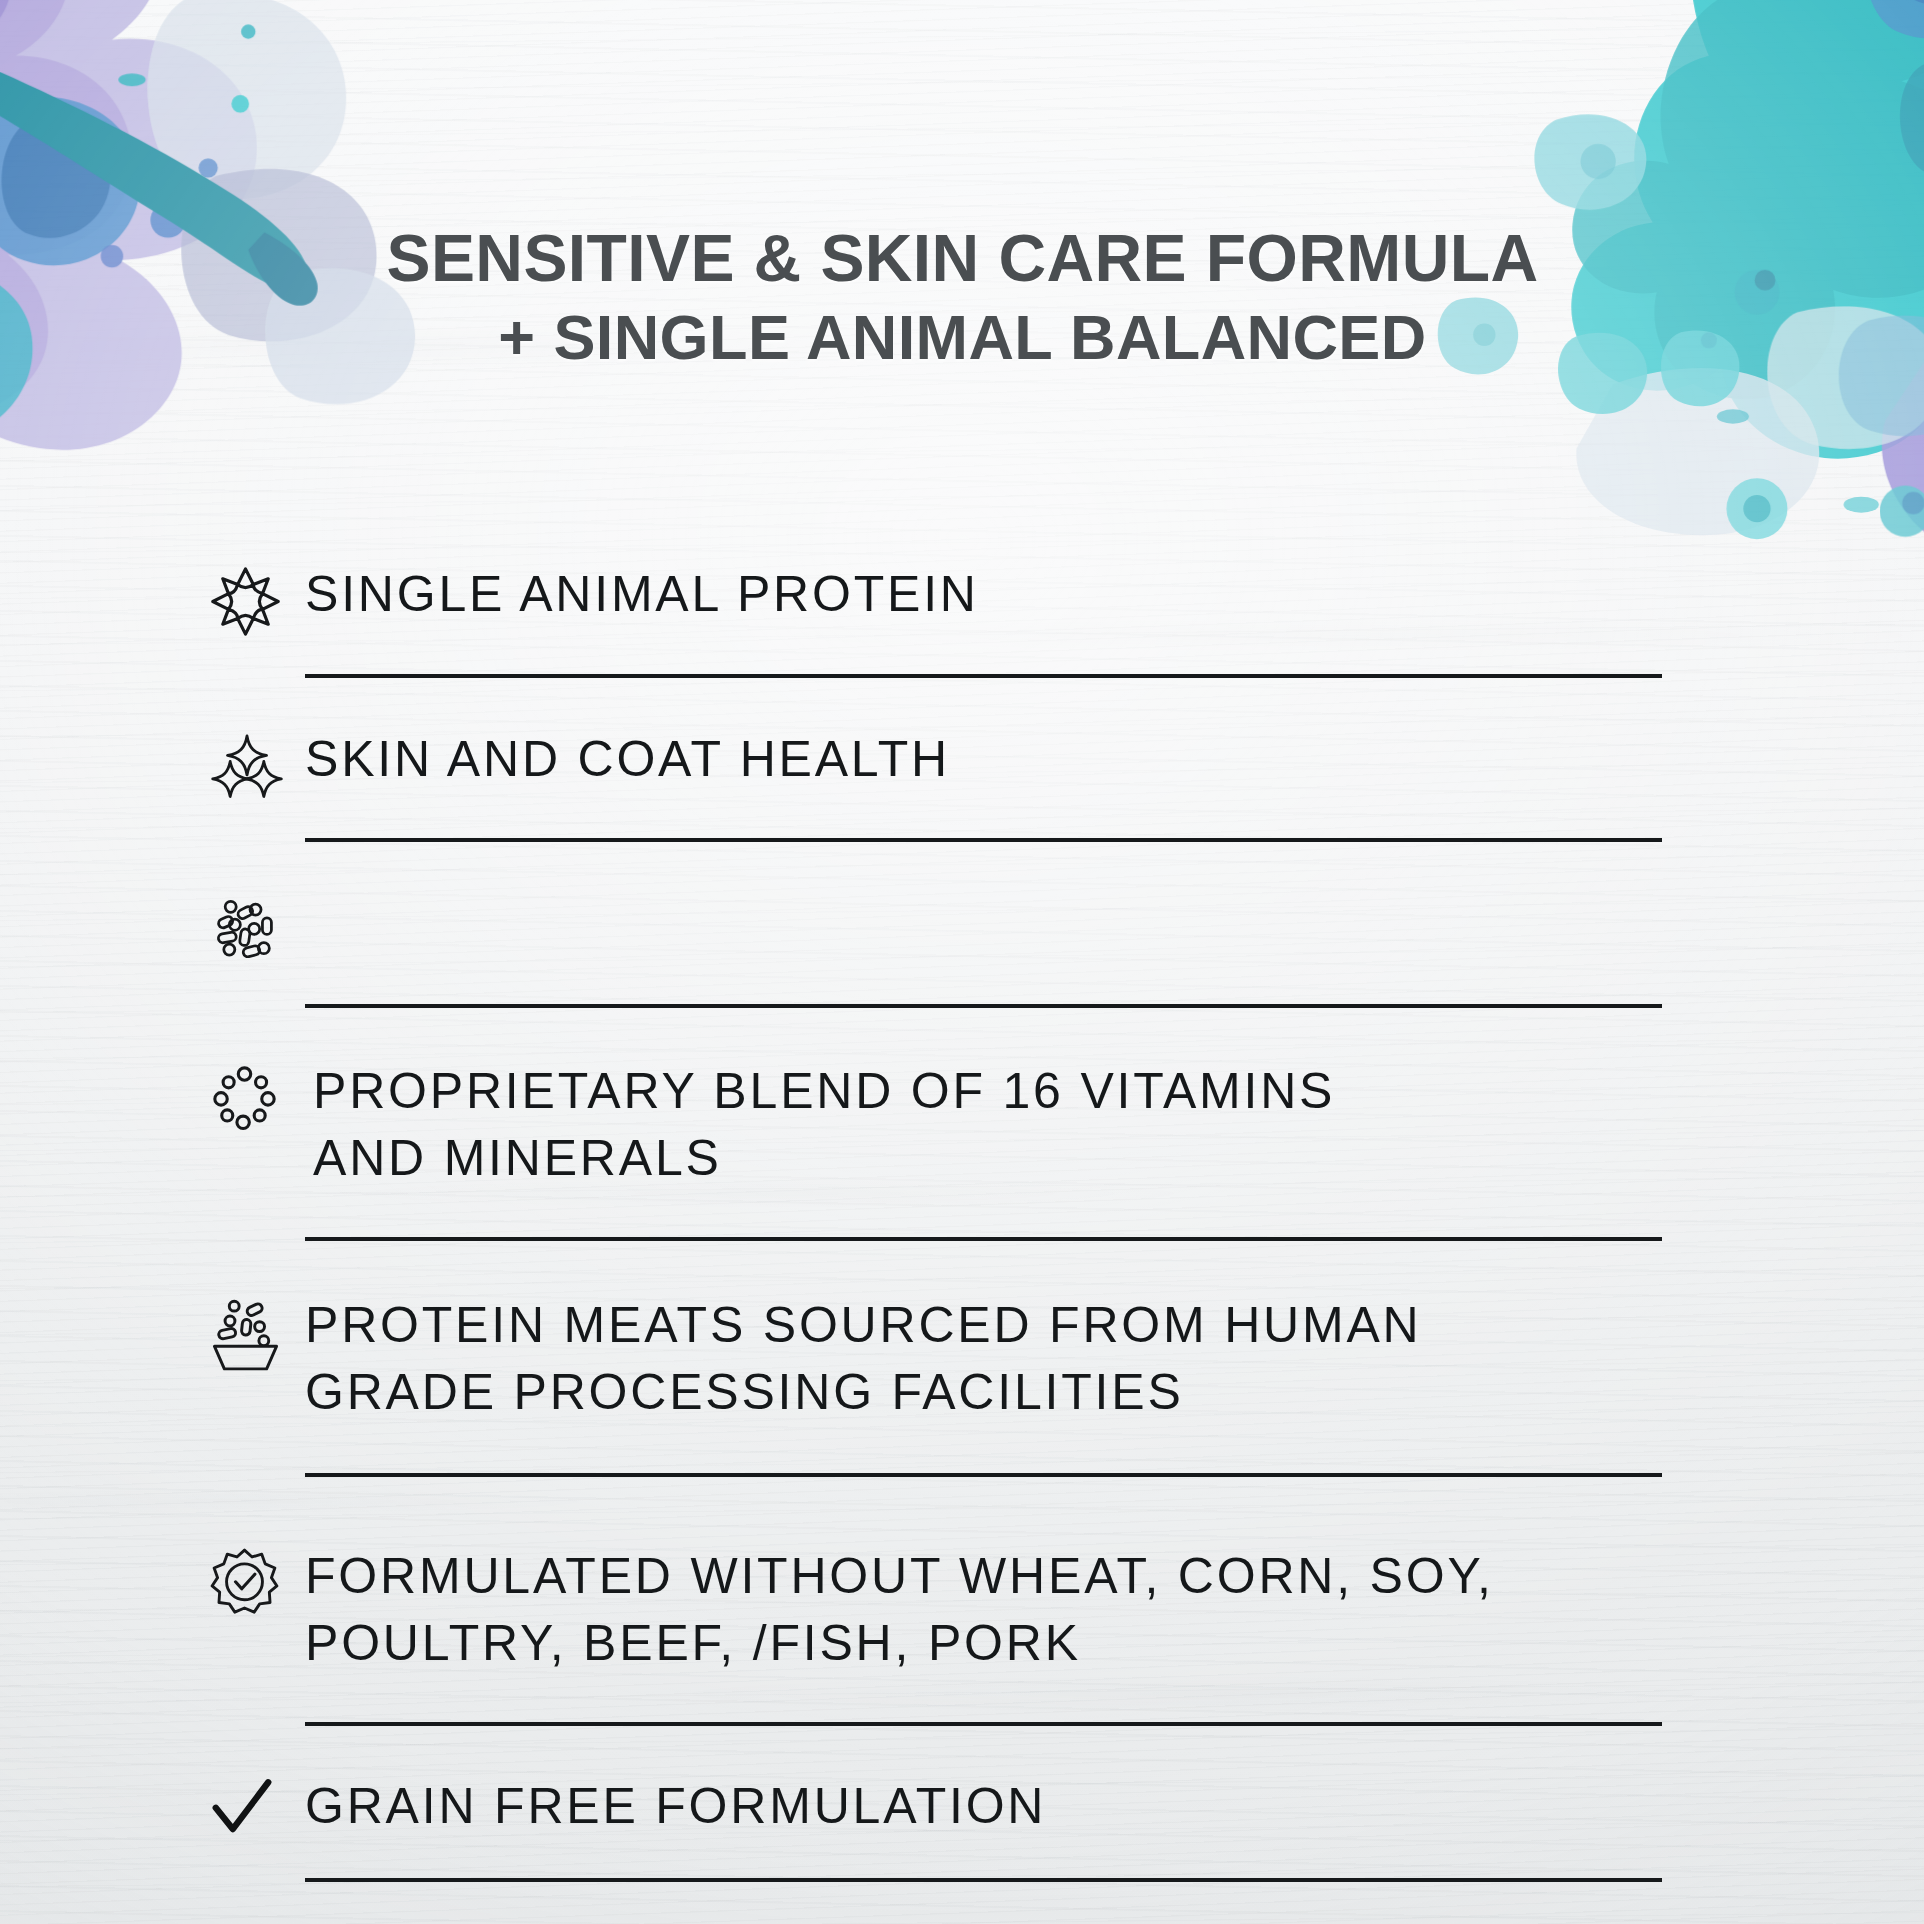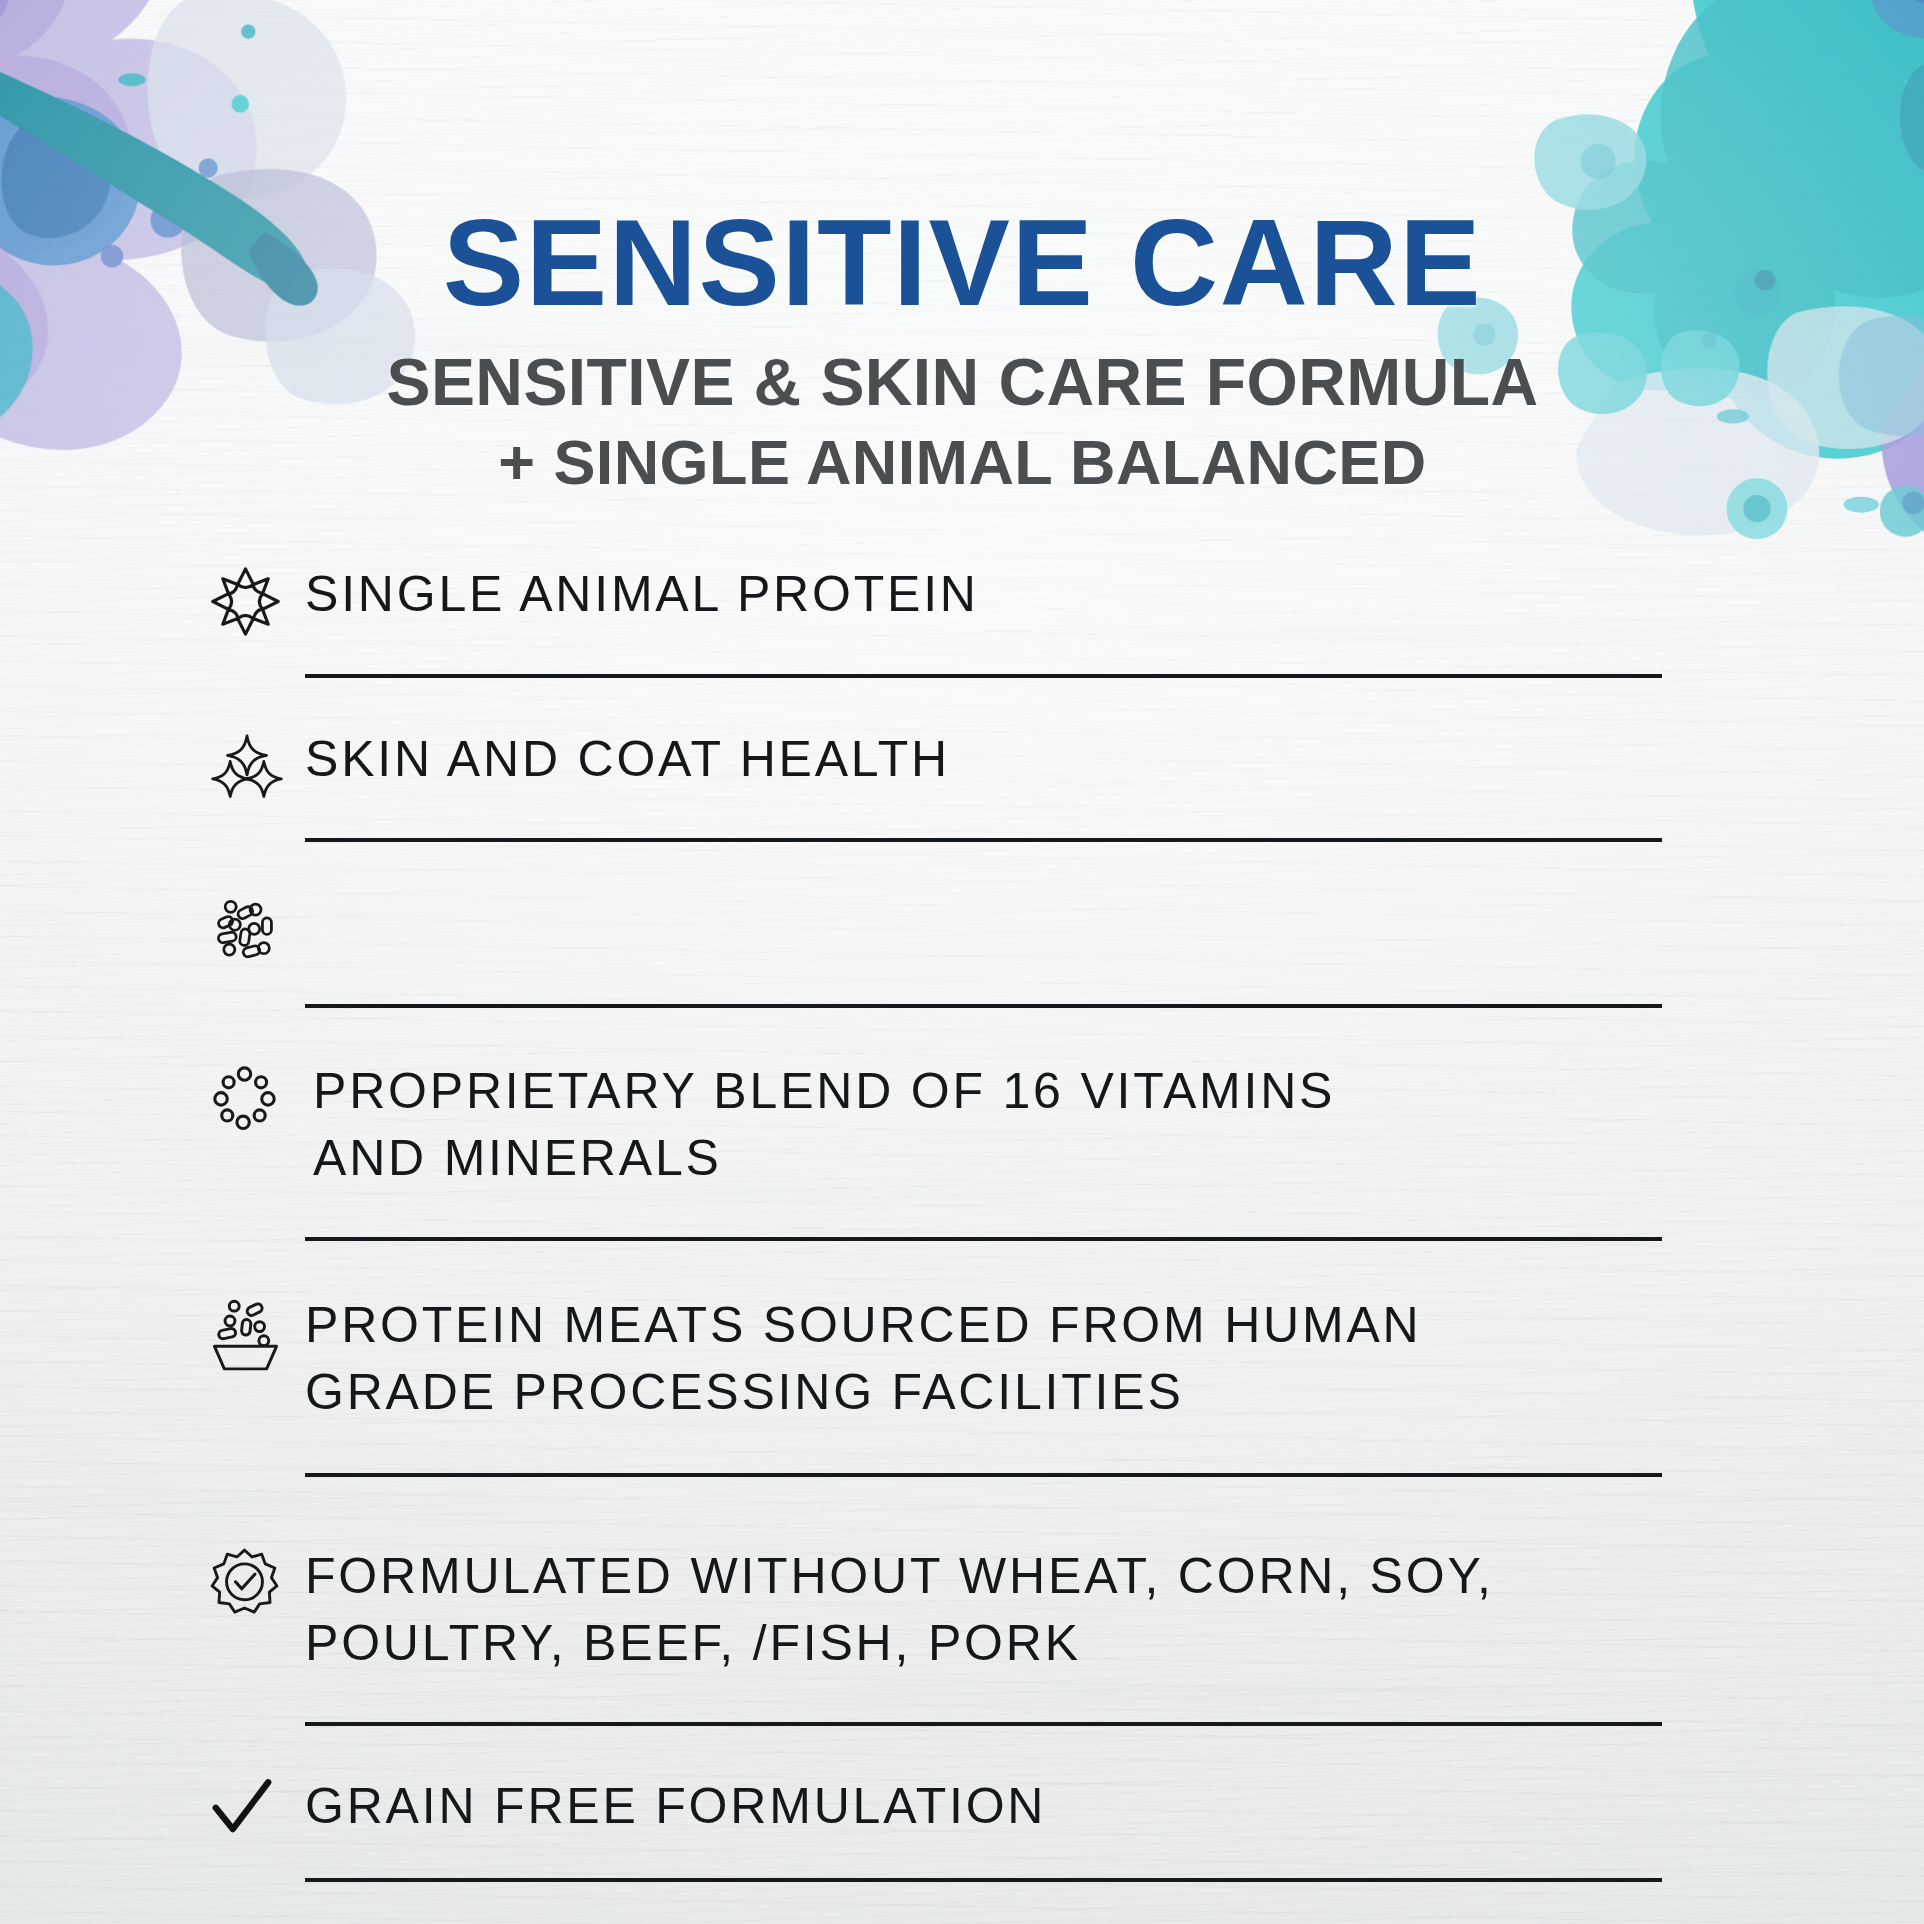--- a/index.html
+++ b/index.html
@@ -191,21 +191,20 @@
       <ellipse cx="400" cy="770" rx="20" ry="9" fill="#35b3c4" opacity="0.8"></ellipse>
       <circle cx="370" cy="675" r="10" fill="#2fb0c2" opacity="0.85"></circle>
       <circle cx="716" cy="668" r="14" fill="#3bbecb" opacity="0.8"></circle>
       <circle cx="775" cy="680" r="10" fill="#3bbecb" opacity="0.8"></circle>
     </g>
   </svg>
 
   <div class="vignette"></div>
 
   <div id="header">
-    <h1 id="title">SENSITIVE CARE</h1>
     <div id="subtitle1">SENSITIVE &amp; SKIN CARE FORMULA</div>
     <div id="subtitle2">+ SINGLE ANIMAL BALANCED</div>
   </div>
 
   <div id="features">
 
     <div class="feature">
       <div class="feat-icon">
         <svg width="71" height="71" viewBox="0 0 100 100">
           <path d="M50 4 L61 26 Q50 35 39 26 Z

